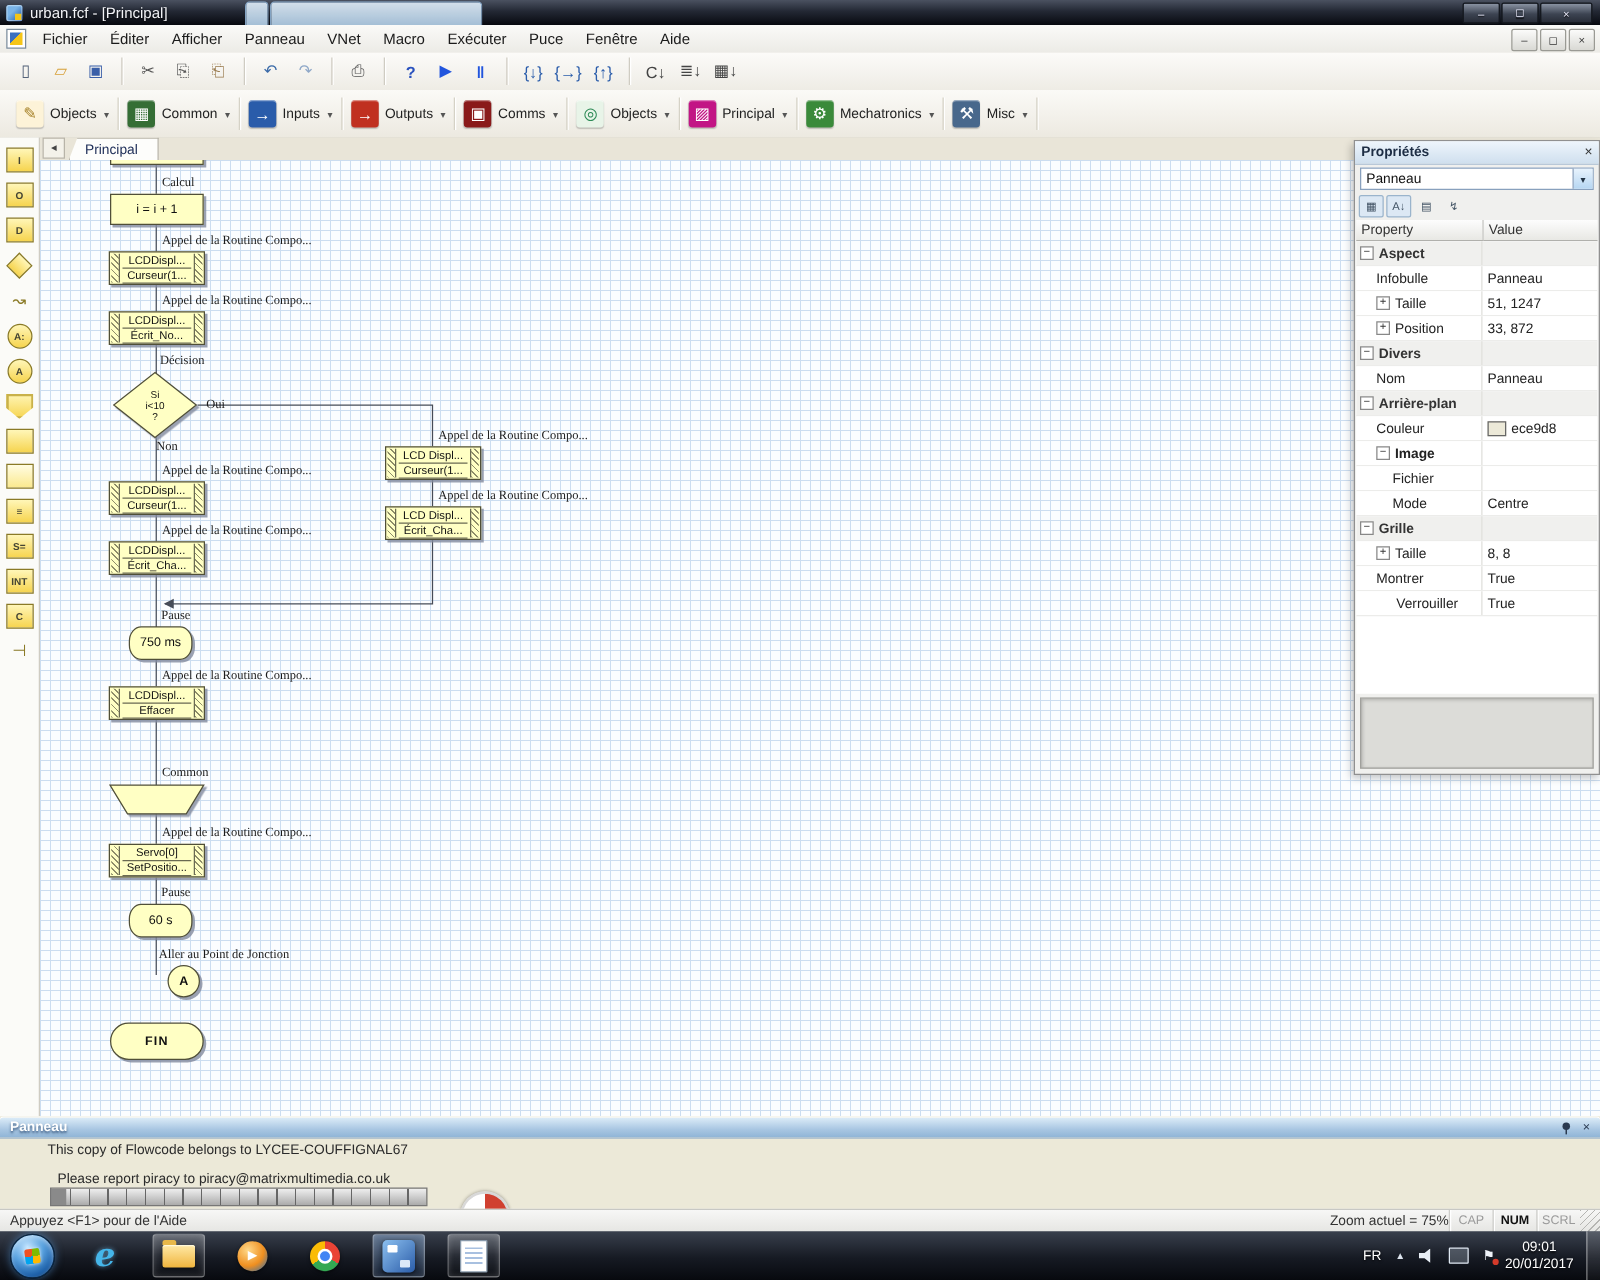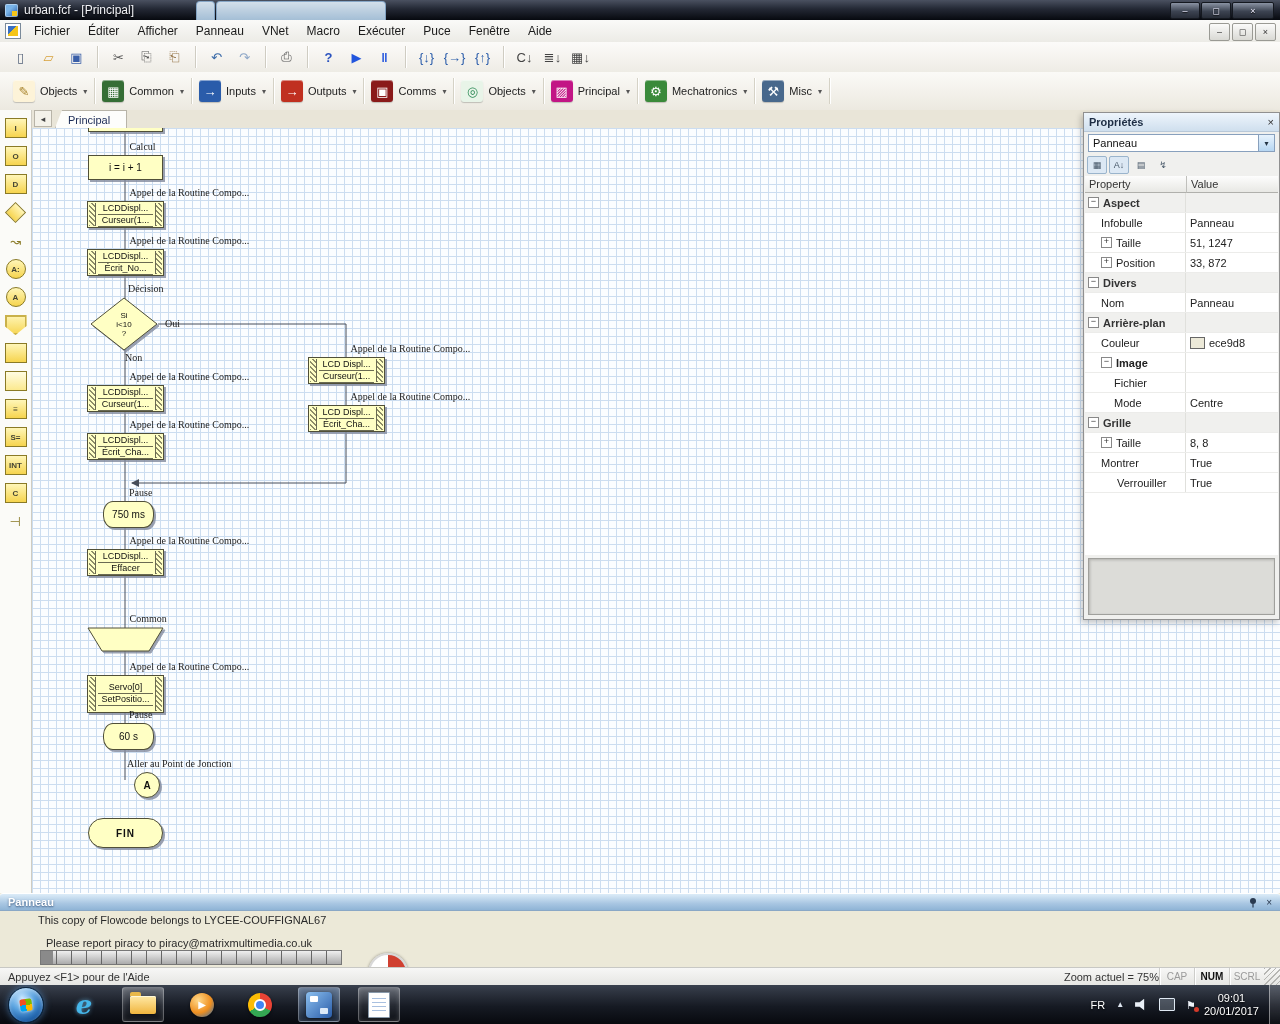--- a/index.html
+++ b/index.html
@@ -389,21 +389,21 @@
             <span class="ln">LCDDispl...</span>
             <span class="ln">Effacer</span>
           </div>
           <div class="fc-caption" style="left: 97.5px; top: 485px;">Common</div>
           <div class="fc-svg" style="left: 55px; top: 499px; width: 77px; height: 25px;">
             <svg width="77" height="25">
               <polygon points="1,1 76,1 62,24 15,24" fill="#ffffc4" stroke="#504f38"></polygon>
             </svg>
           </div>
           <div class="fc-caption" style="left: 97.5px; top: 533px;">Appel de la Routine Compo...</div>
-          <div class="fc-node fc-component" style="left: 55px; top: 547px; width: 77px; height: 38px;">
+          <div class="fc-node fc-component" style="left: 55px; top: 547px; width: 77px; height: 27px;">
             <span class="ln">Servo[0]</span>
             <span class="ln">SetPositio...</span>
           </div>
           <div class="fc-caption" style="left: 97px; top: 581px;">Pause</div>
           <div class="fc-node fc-pause" style="left: 71px; top: 595px; width: 51px; height: 27px;">60 s</div>
           <div class="fc-caption" style="left: 95px; top: 630px;">Aller au Point de Jonction</div>
           <div class="fc-node fc-jump" style="left: 102px; top: 644px; width: 26px; height: 26px;">A</div>
           <div class="fc-node fc-term" style="left: 56px; top: 690px; width: 75px; height: 30px;">FIN</div>
           <div class="fc-caption edge" style="left: 133px; top: 190px;">Oui</div>
           <div class="fc-caption edge" style="left: 64px; top: 224px; padding-left: 29px;">Non</div>

